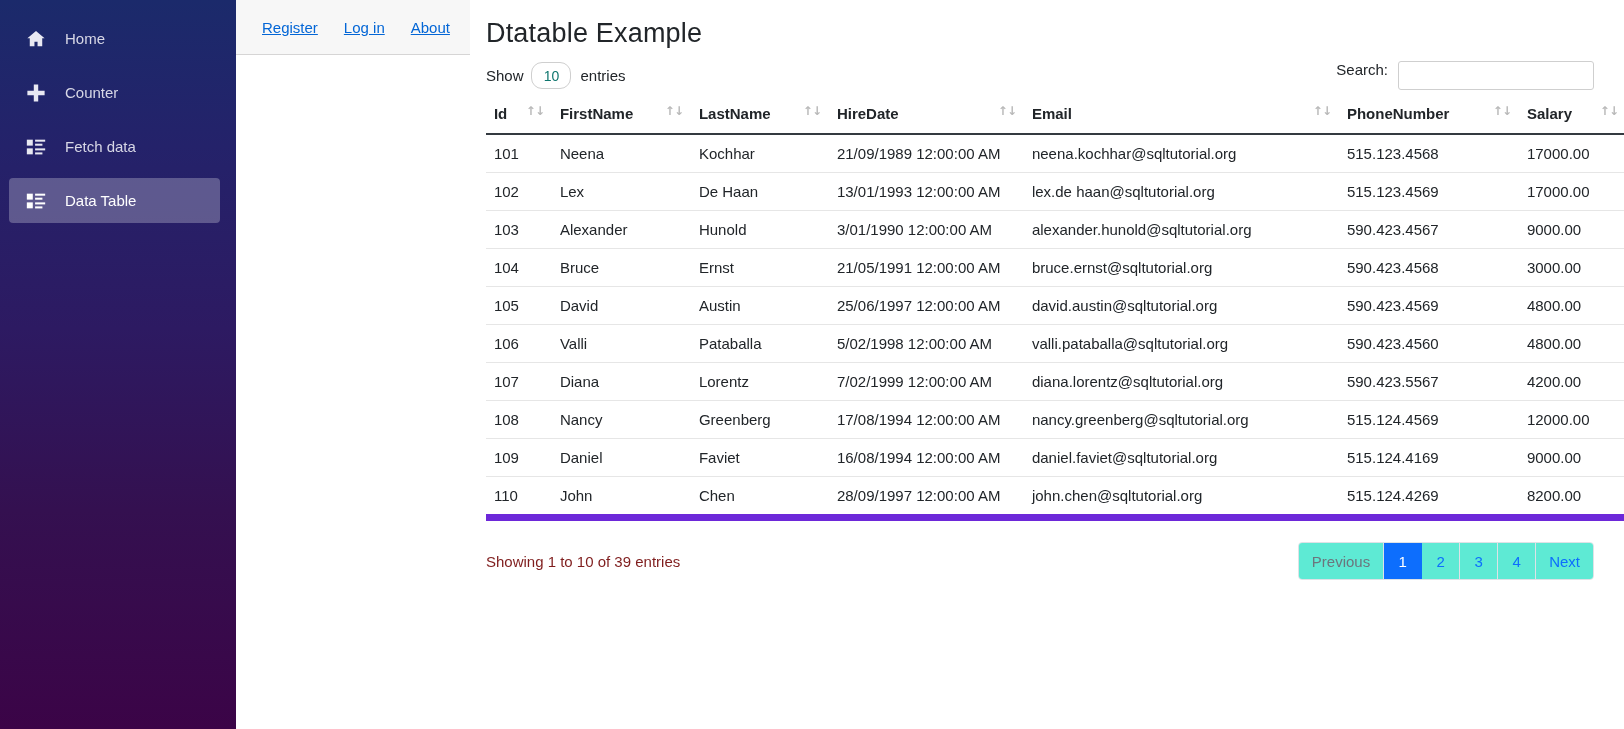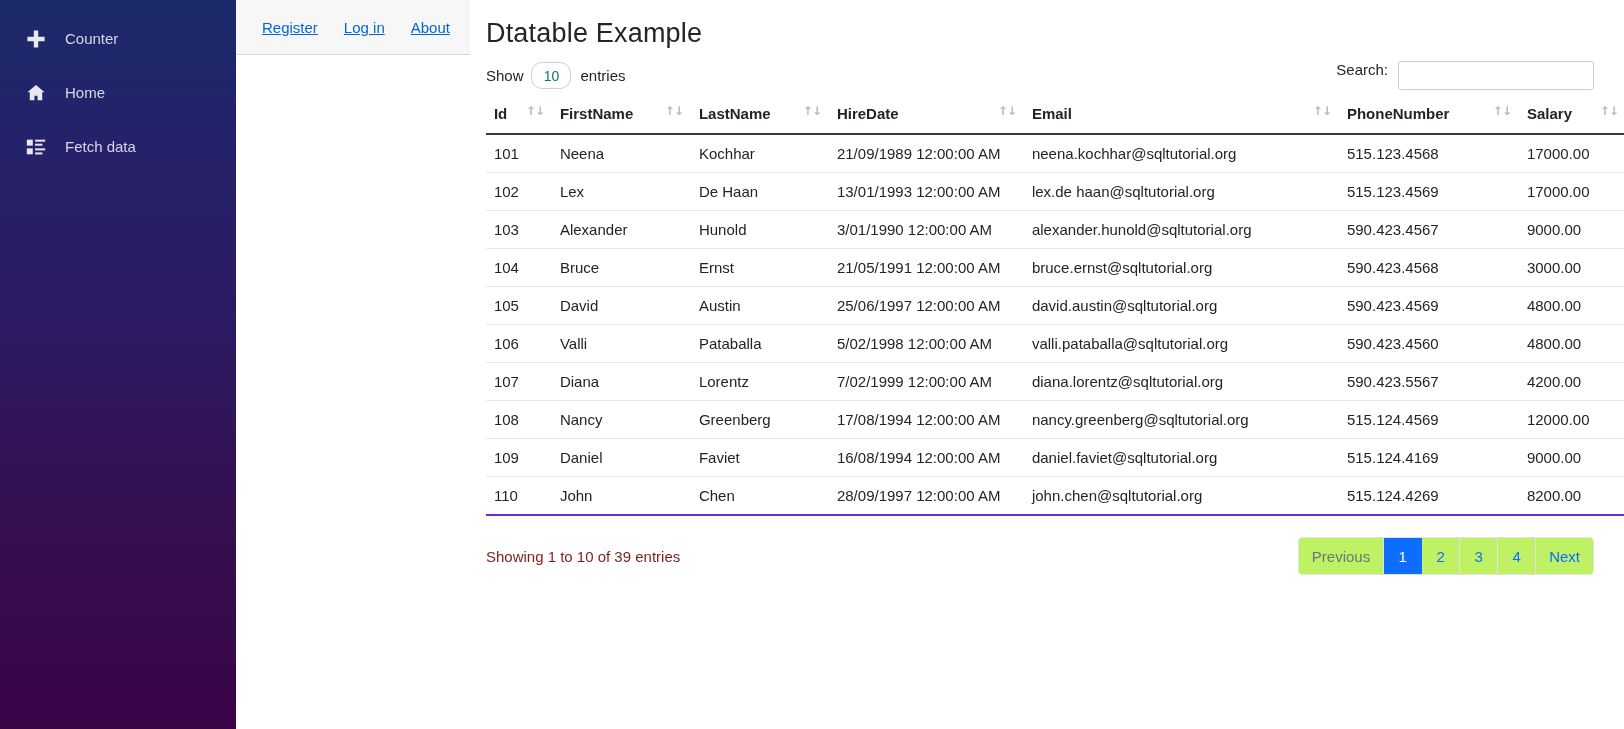--- a/index.html
+++ b/index.html
@@ -197,21 +197,21 @@
     font-family: "DejaVu Sans", sans-serif;
   }
   table.dt tbody td {
     padding: 10px 8px;
     border-bottom: 1px solid #e6e6e6;
     white-space: nowrap;
     overflow: hidden;
     text-overflow: ellipsis;
     color: #212529;
   }
-  table.dt tbody tr:last-child td { border-bottom: 2px solid #6d28d9; }
+  table.dt tbody tr:last-child td { border-bottom: 7px solid #6d28d9; }
 
   
   col.c-id   { width: 66px; }
   col.c-fn   { width: 139px; }
   col.c-ln   { width: 138px; }
   col.c-hd   { width: 195px; }
   col.c-em   { width: 315px; }
   col.c-pn   { width: 180px; }
   col.c-sal  { width: 107px; }
   col.c-mid  { width: 120px; }
@@ -236,73 +236,86 @@
   }
   .page-link {
     min-width: 38px;
     height: 36px;
     display: flex;
     align-items: center;
     justify-content: center;
     padding: 0 13px;
     font-size: 15px;
     color: #0d6efd;
-    background: #bef264;
+    background: #5eead4;
     border-right: 1px solid #dee2e6;
     cursor: pointer;
     white-space: nowrap;
   }
   .page-link:last-child { border-right: none; }
   .page-link.disabled { color: #6c757d; cursor: default; }
   .page-link.active {
     background: #0d6efd;
     color: #ffffff;
     border-right-color: #0d6efd;
   }
 </style>
 </head>
 <body>
 
 <div class="app">
 
   <aside class="sidebar">
     <nav class="nav-list">
+
+      <div class="nav-item">
+        <span class="nav-icon">
+          <svg width="22" height="22" viewBox="0 0 24 24" fill="#e8e8f2" aria-hidden="true">
+            <path d="M12 3.2 2.6 11.2h2.6V20h5.1v-5.1h3.4V20h5.1v-8.8h2.6z"></path>
+          </svg>
+        </span>
+        <span class="nav-label">Home</span>
+      </div>
 
       <div class="nav-item">
         <span class="nav-icon">
           <svg width="22" height="22" viewBox="0 0 24 24" fill="#e8e8f2" aria-hidden="true">
             <path d="M9.6 2.6h4.8v7h7v4.8h-7v7H9.6v-7h-7V9.6h7z"></path>
           </svg>
         </span>
         <span class="nav-label">Counter</span>
-      </div>
-
-      <div class="nav-item">
-        <span class="nav-icon">
-          <svg width="22" height="22" viewBox="0 0 24 24" fill="#e8e8f2" aria-hidden="true">
-            <path d="M12 3.2 2.6 11.2h2.6V20h5.1v-5.1h3.4V20h5.1v-8.8h2.6z"></path>
-          </svg>
-        </span>
-        <span class="nav-label">Home</span>
       </div>
 
       <div class="nav-item">
         <span class="nav-icon">
           <svg width="22" height="22" viewBox="0 0 24 24" fill="#e8e8f2" aria-hidden="true">
             <rect x="2" y="4" width="6.5" height="6.5"></rect>
             <rect x="2" y="13.5" width="6.5" height="6.5"></rect>
             <rect x="11" y="4" width="11" height="2.2"></rect>
             <rect x="11" y="8.4" width="8" height="2.2"></rect>
             <rect x="11" y="13.5" width="11" height="2.2"></rect>
             <rect x="11" y="17.9" width="8" height="2.2"></rect>
           </svg>
         </span>
         <span class="nav-label">Fetch data</span>
       </div>
 
+      <div class="nav-item active">
+        <span class="nav-icon">
+          <svg width="22" height="22" viewBox="0 0 24 24" fill="#ffffff" aria-hidden="true">
+            <rect x="2" y="4" width="6.5" height="6.5"></rect>
+            <rect x="2" y="13.5" width="6.5" height="6.5"></rect>
+            <rect x="11" y="4" width="11" height="2.2"></rect>
+            <rect x="11" y="8.4" width="8" height="2.2"></rect>
+            <rect x="11" y="13.5" width="11" height="2.2"></rect>
+            <rect x="11" y="17.9" width="8" height="2.2"></rect>
+          </svg>
+        </span>
+        <span class="nav-label">Data Table</span>
+      </div>
 
     </nav>
   </aside>
 
   <div class="content">
 
     <header class="topbar">
       <a>Register</a>
       <a>Log in</a>
       <a>About</a>

